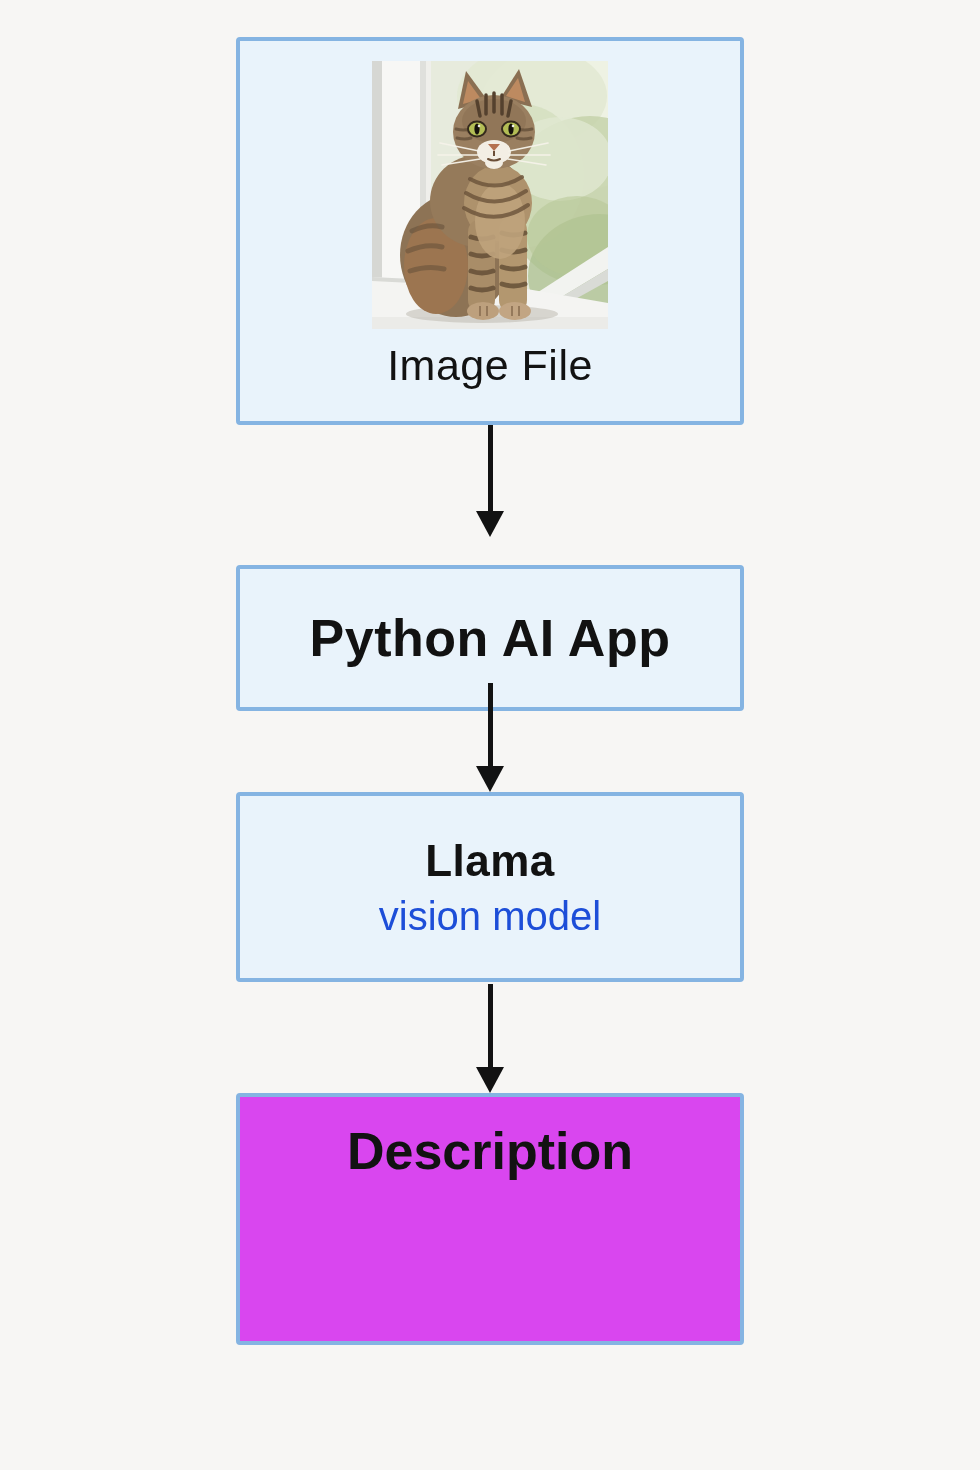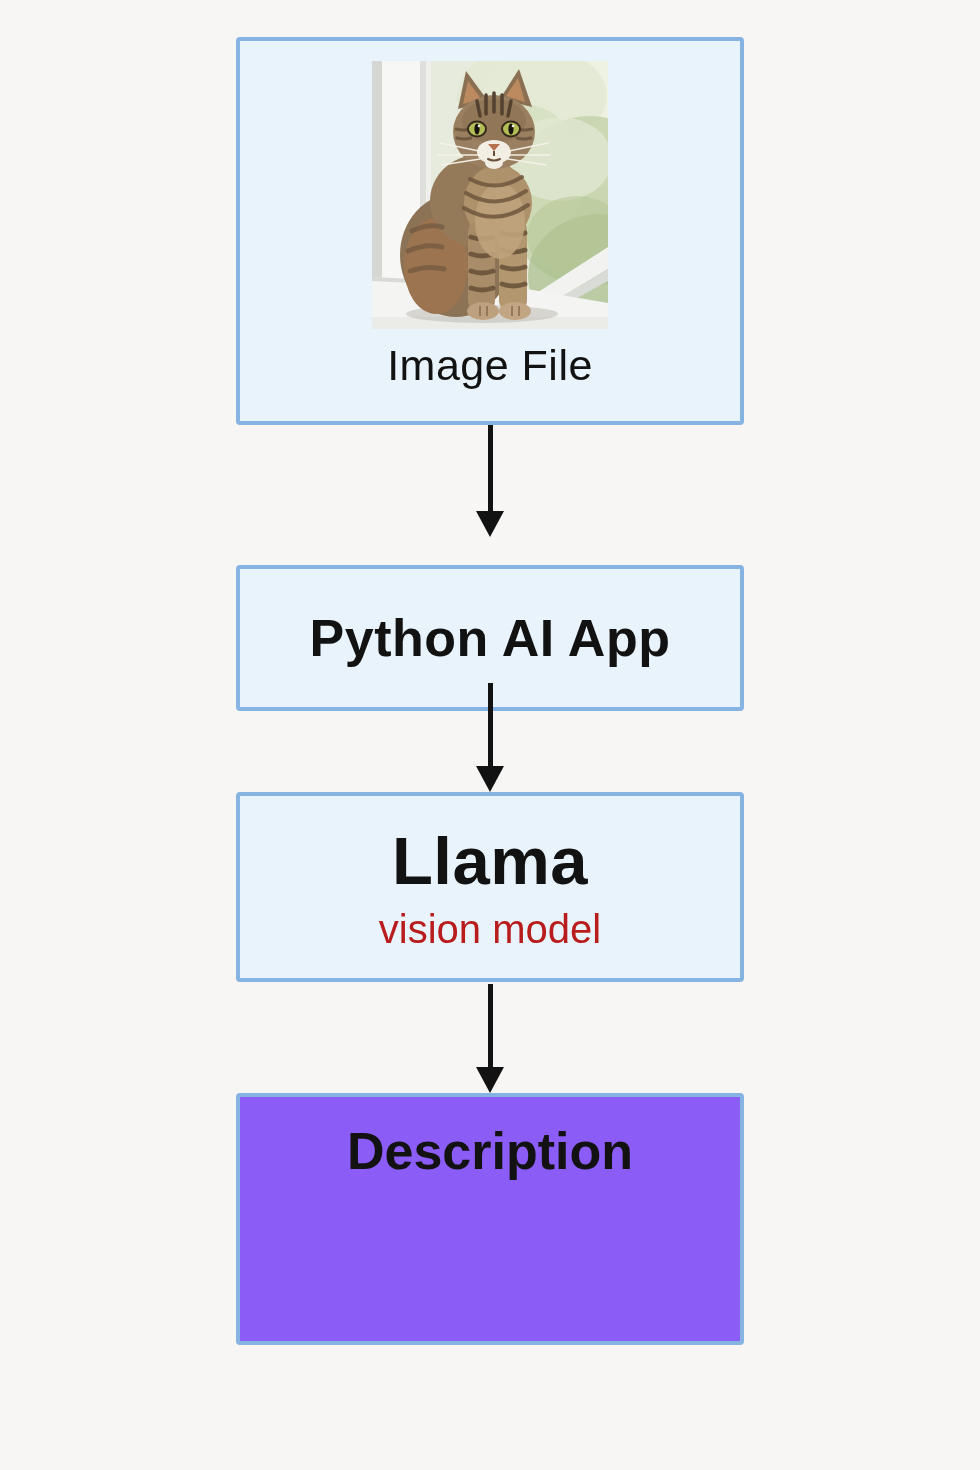--- a/index.html
+++ b/index.html
@@ -24,28 +24,28 @@
     display: flex;
     flex-direction: column;
     align-items: center;
     justify-content: center;
     text-align: center;
   }
 
   #node-image-file { top: 37px; height: 388px; justify-content: flex-start; padding-top: 20px; }
   #node-python-app { top: 537px; height: 146px; margin-top: 28px; }
   #node-llama      { top: 792px; height: 190px; }
-  #node-description{ top: 1093px; height: 252px; background: #8b5cf6; justify-content: flex-start; padding: 24px 24px 0; }
+  #node-description{ top: 1093px; height: 252px; background: #d946ef; justify-content: flex-start; padding: 24px 24px 0; }
 
   .image-wrap { width: 236px; height: 268px; overflow: hidden; }
 
   .label-image-file { font-size: 43px; font-weight: 500; margin-top: 12px; letter-spacing: 0.5px; }
   .label-python     { font-size: 52px; font-weight: 700; letter-spacing: 0.5px; }
-  .label-llama      { font-size: 67px; font-weight: 700; letter-spacing: 0.5px; }
-  .label-llama-sub  { font-size: 40px; font-weight: 400; margin-top: 8px; color: #b91c1c; }
+  .label-llama      { font-size: 44px; font-weight: 700; letter-spacing: 0.5px; }
+  .label-llama-sub  { font-size: 40px; font-weight: 400; margin-top: 8px; color: #1d4ed8; }
   .label-desc-title { font-size: 52px; font-weight: 700; }
   .label-desc-body  { font-size: 40px; font-weight: 400; line-height: 1.3; margin-top: 24px; max-width: 452px; }
 
   .arrow {
     position: absolute;
     left: 236px;
     width: 508px;
     display: flex;
     flex-direction: column;
     align-items: center;

